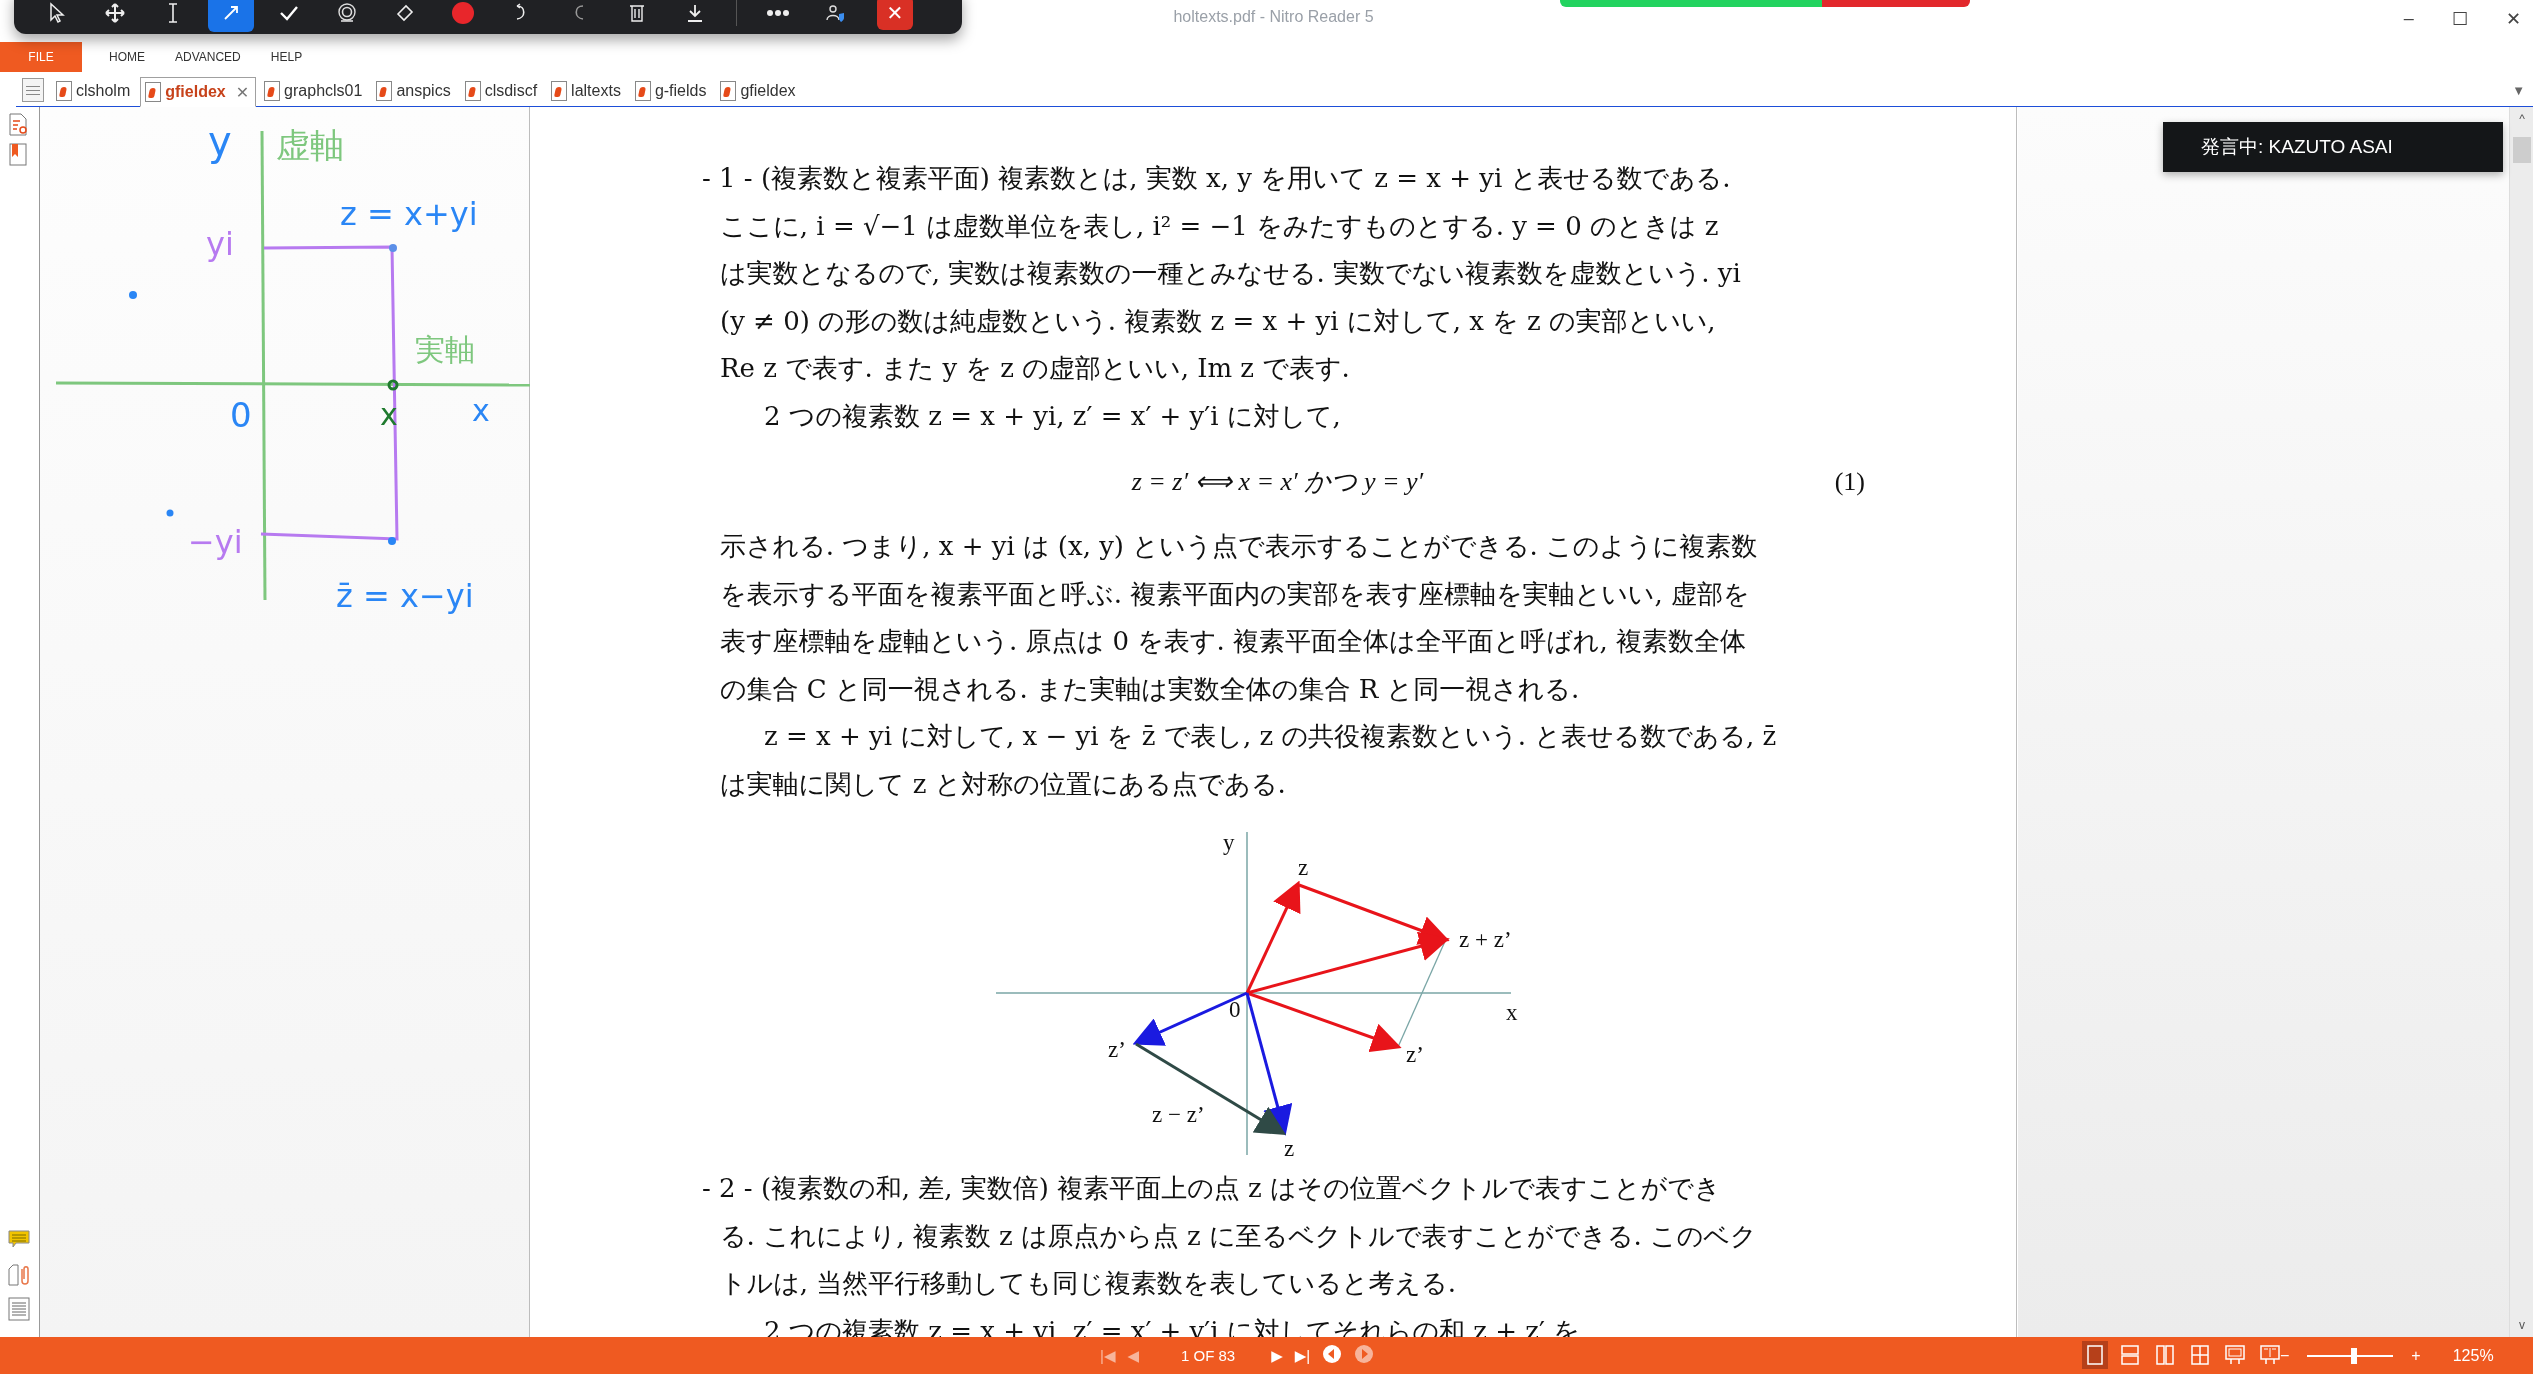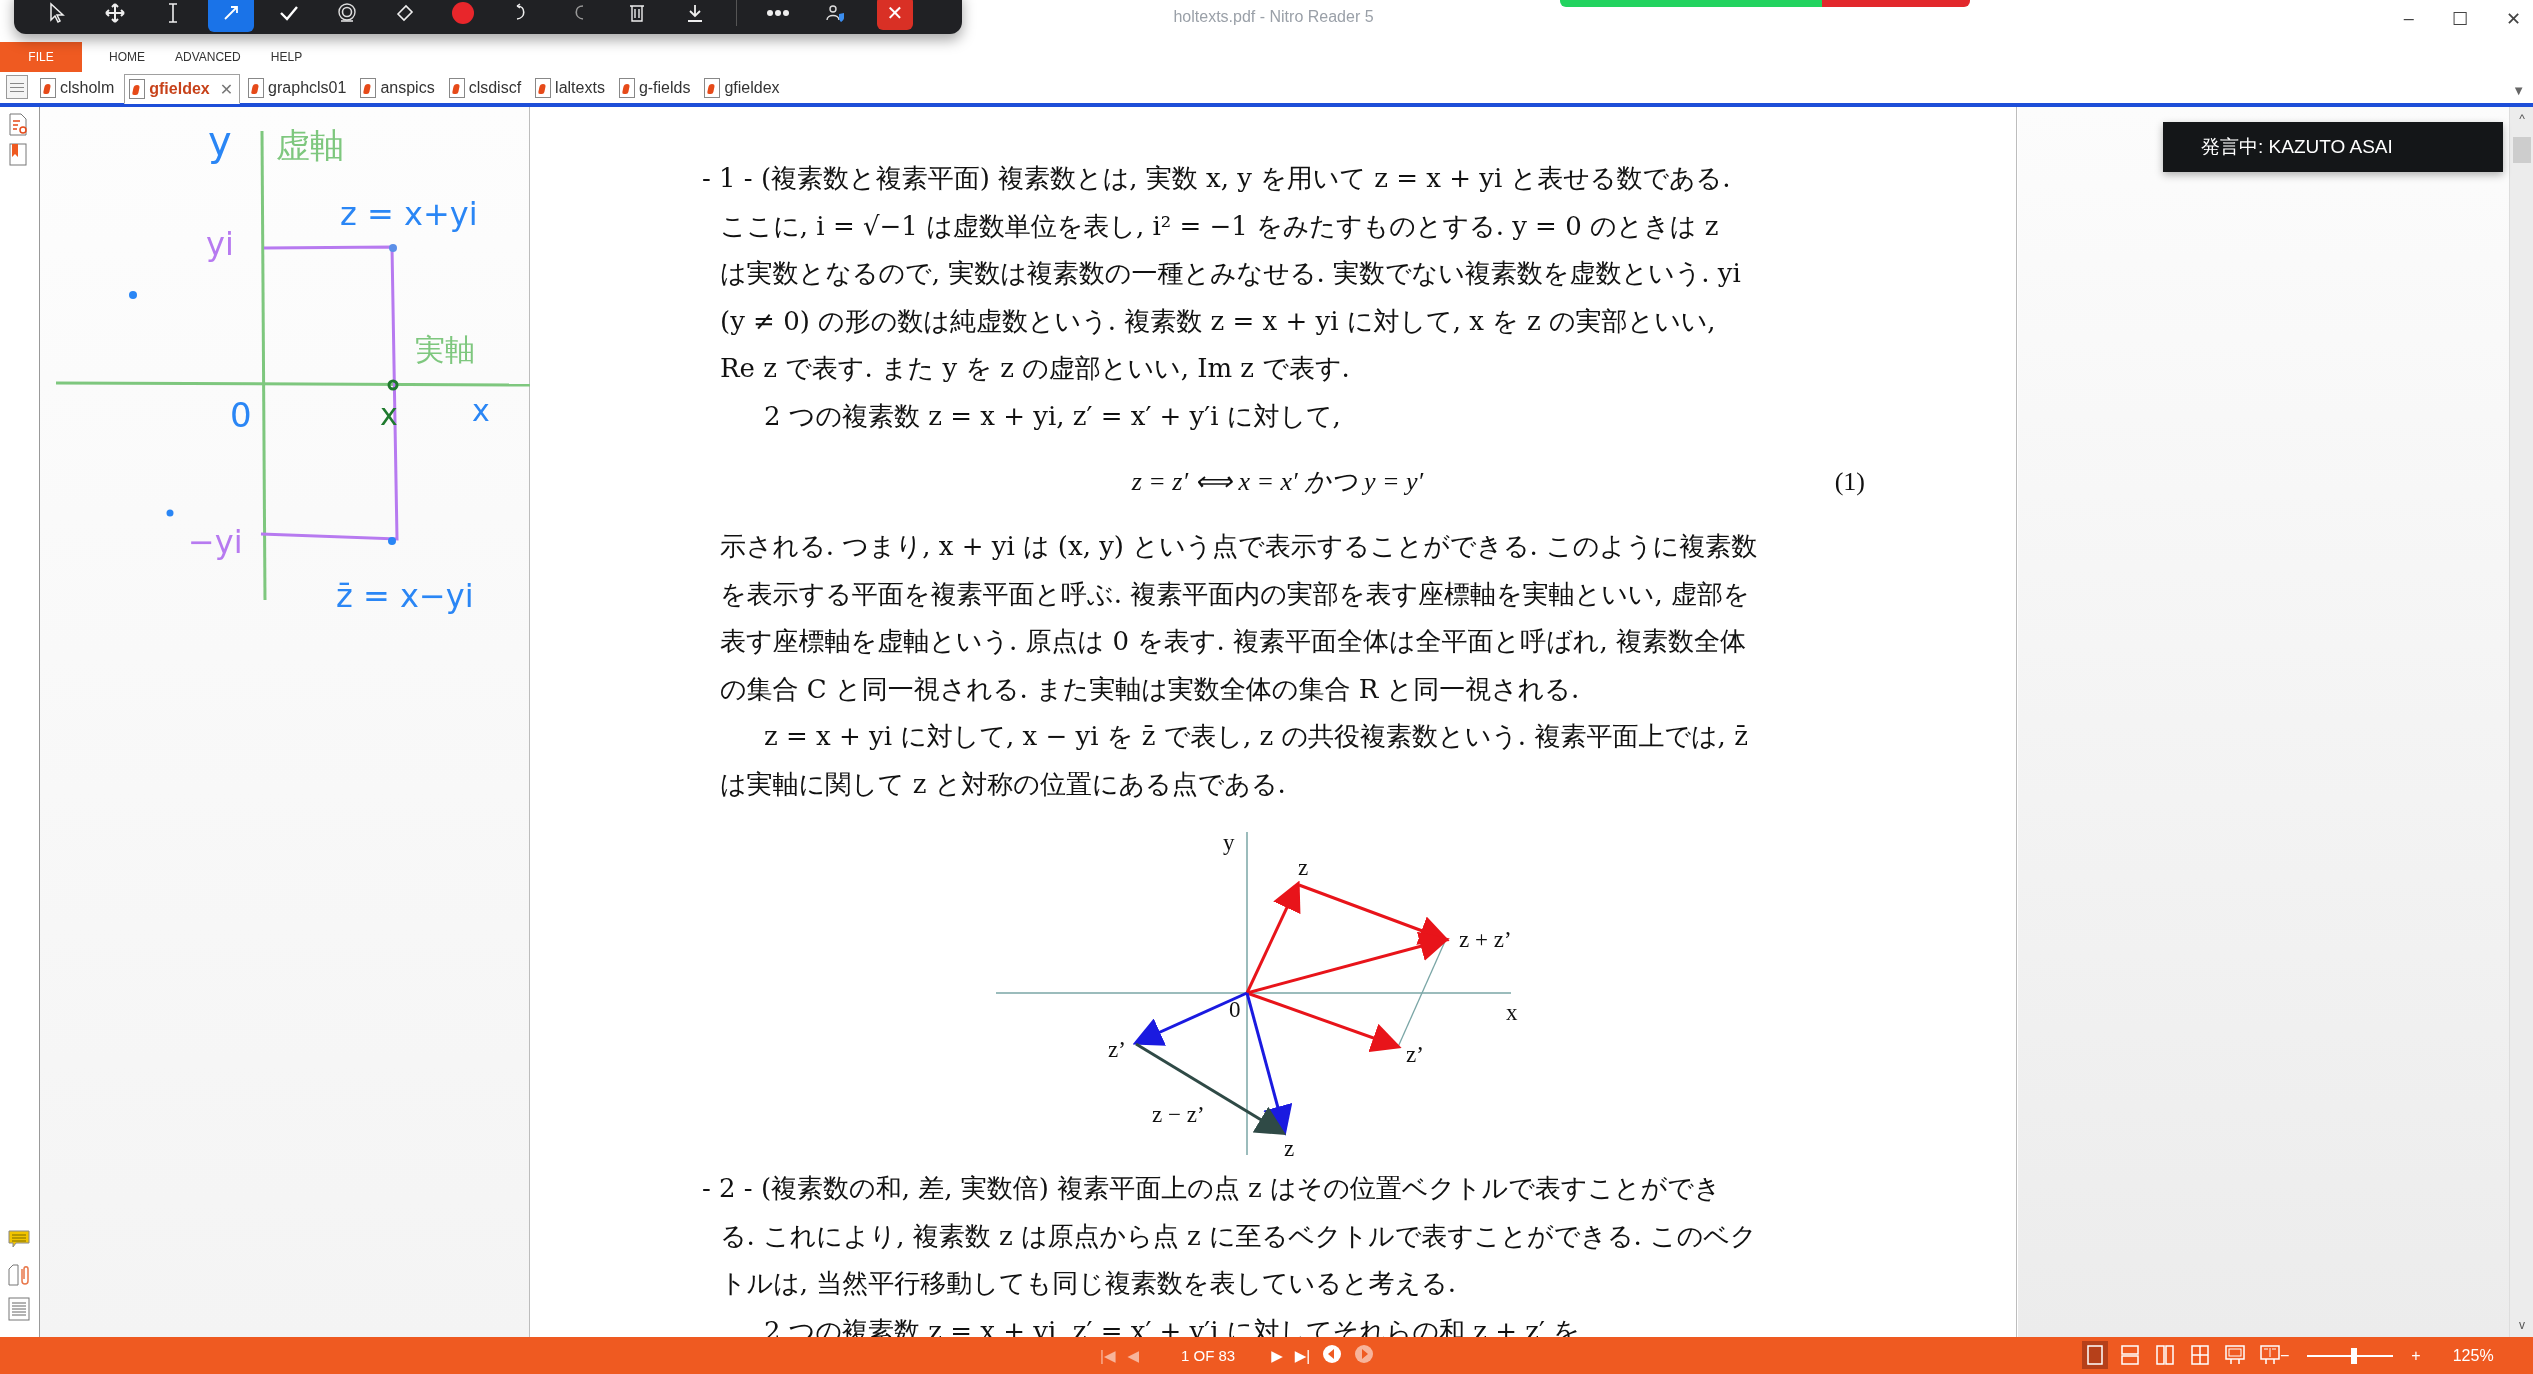--- a/index.html
+++ b/index.html
@@ -19,21 +19,21 @@
 
   .title { position: absolute; left: 0; right: 0; top: 8px; text-align: center; font-size: 16px; color: #9aa0a8; padding-left: 10px; }
   .title span { margin-left: 4px; }
   .win-ctrl { position: absolute; top: 8px; right: 12px; display: flex; gap: 38px; font-size: 18px; color: #444; }
 
   .menubar { position: absolute; top: 42px; left: 0; right: 0; height: 30px; display: flex; align-items: stretch; }
   .menu-item { padding: 0 15px; font-size: 12px; color: #333; display: flex; align-items: center; }
   .menu-item.file { background: #ef5a21; color: #fff; width: 82px; justify-content: center; padding: 0; margin-right: 12px; }
   .ribbon-collapse { position: absolute; right: 8px; top: 83px; font-size: 13px; color: #666; }
 
-  .tabbar { position: absolute; top: 74px; left: 0; right: 0; height: 33px; border-bottom: 4px solid #1d4ed8; display: flex; align-items: flex-end; text-align: right; }
+  .tabbar { position: absolute; top: 74px; left: 16px; right: 0; height: 33px; border-bottom: 1px solid #1d4ed8; display: flex; align-items: flex-end; text-align: right; }
   .tab-menu { width: 22px; height: 24px; margin: 0 8px 4px 6px; border: 1px solid #999; background: #f4f4f4; display: flex; flex-direction: column; justify-content: center; padding: 3px; gap: 3px; }
   .tab-menu i { display: block; height: 1px; background: #888; }
   .tab { height: 30px; display: flex; align-items: center; padding: 0 6px 0 4px; font-size: 16px; color: #333; margin-right: 4px; }
   .tab.active { background: #fff; border: 1px solid #a0a0a0; border-bottom: 1px solid #fff; margin-bottom: -1px; font-weight: bold; color: #c7421a; }
   .pdf-ico { width: 16px; height: 20px; border: 1px solid #888; background: #fff; position: relative; margin-right: 4px; }
   .pdf-ico::after { content: ""; position: absolute; left: 3px; top: 5px; width: 6px; height: 10px; background: #e64a19; border-radius: 3px 3px 2px 2px; transform: skewX(-12deg); }
   .tab-close { margin-left: 10px; color: #777; font-weight: normal; font-size: 16px; }
 
   
   .left-tools { position: absolute; top: 107px; left: 0; width: 40px; bottom: 37px; border-right: 1px solid #999; background: #fff; }
@@ -285,21 +285,21 @@
       <p style="padding-left:18px">Re z で表す. また y を z の虚部といい, Im z で表す.</p>
       <p style="padding-left:62px">2 つの複素数 z = x + yi, z′ = x′ + y′i に対して,</p>
       <div class="eqline">
         <span>z = z′  ⟺  x = x′ かつ y = y′</span>
         <span class="eqnum">(1)</span>
       </div>
       <p style="padding-left:18px">示される. つまり, x + yi は (x, y) という点で表示することができる. このように複素数</p>
       <p style="padding-left:18px">を表示する平面を複素平面と呼ぶ. 複素平面内の実部を表す座標軸を実軸といい, 虚部を</p>
       <p style="padding-left:18px">表す座標軸を虚軸という. 原点は 0 を表す. 複素平面全体は全平面と呼ばれ, 複素数全体</p>
       <p style="padding-left:18px">の集合 C と同一視される. また実軸は実数全体の集合 R と同一視される.</p>
-      <p style="padding-left:62px">z = x + yi に対して, x − yi を z̄ で表し, z の共役複素数という. 複素平面上では, z̄</p>
+      <p style="padding-left:62px">z = x + yi に対して, x − yi を z̄ で表し, z の共役複素数という. と表せる数である, z̄</p>
       <p style="padding-left:18px">は実軸に関して z と対称の位置にある点である.</p>
 
       <div class="fig">
         <svg width="560" height="345" viewBox="0 0 560 345">
           <defs>
             <marker id="ar" markerWidth="10" markerHeight="10" refX="8" refY="5" orient="auto">
                 <path d="M0 0 L10 5 L0 10 Z" fill="#e8141a"></path>
               </marker>
             <marker id="ab" markerWidth="10" markerHeight="10" refX="8" refY="5" orient="auto">
                 <path d="M0 0 L10 5 L0 10 Z" fill="#1a1ae0"></path>

